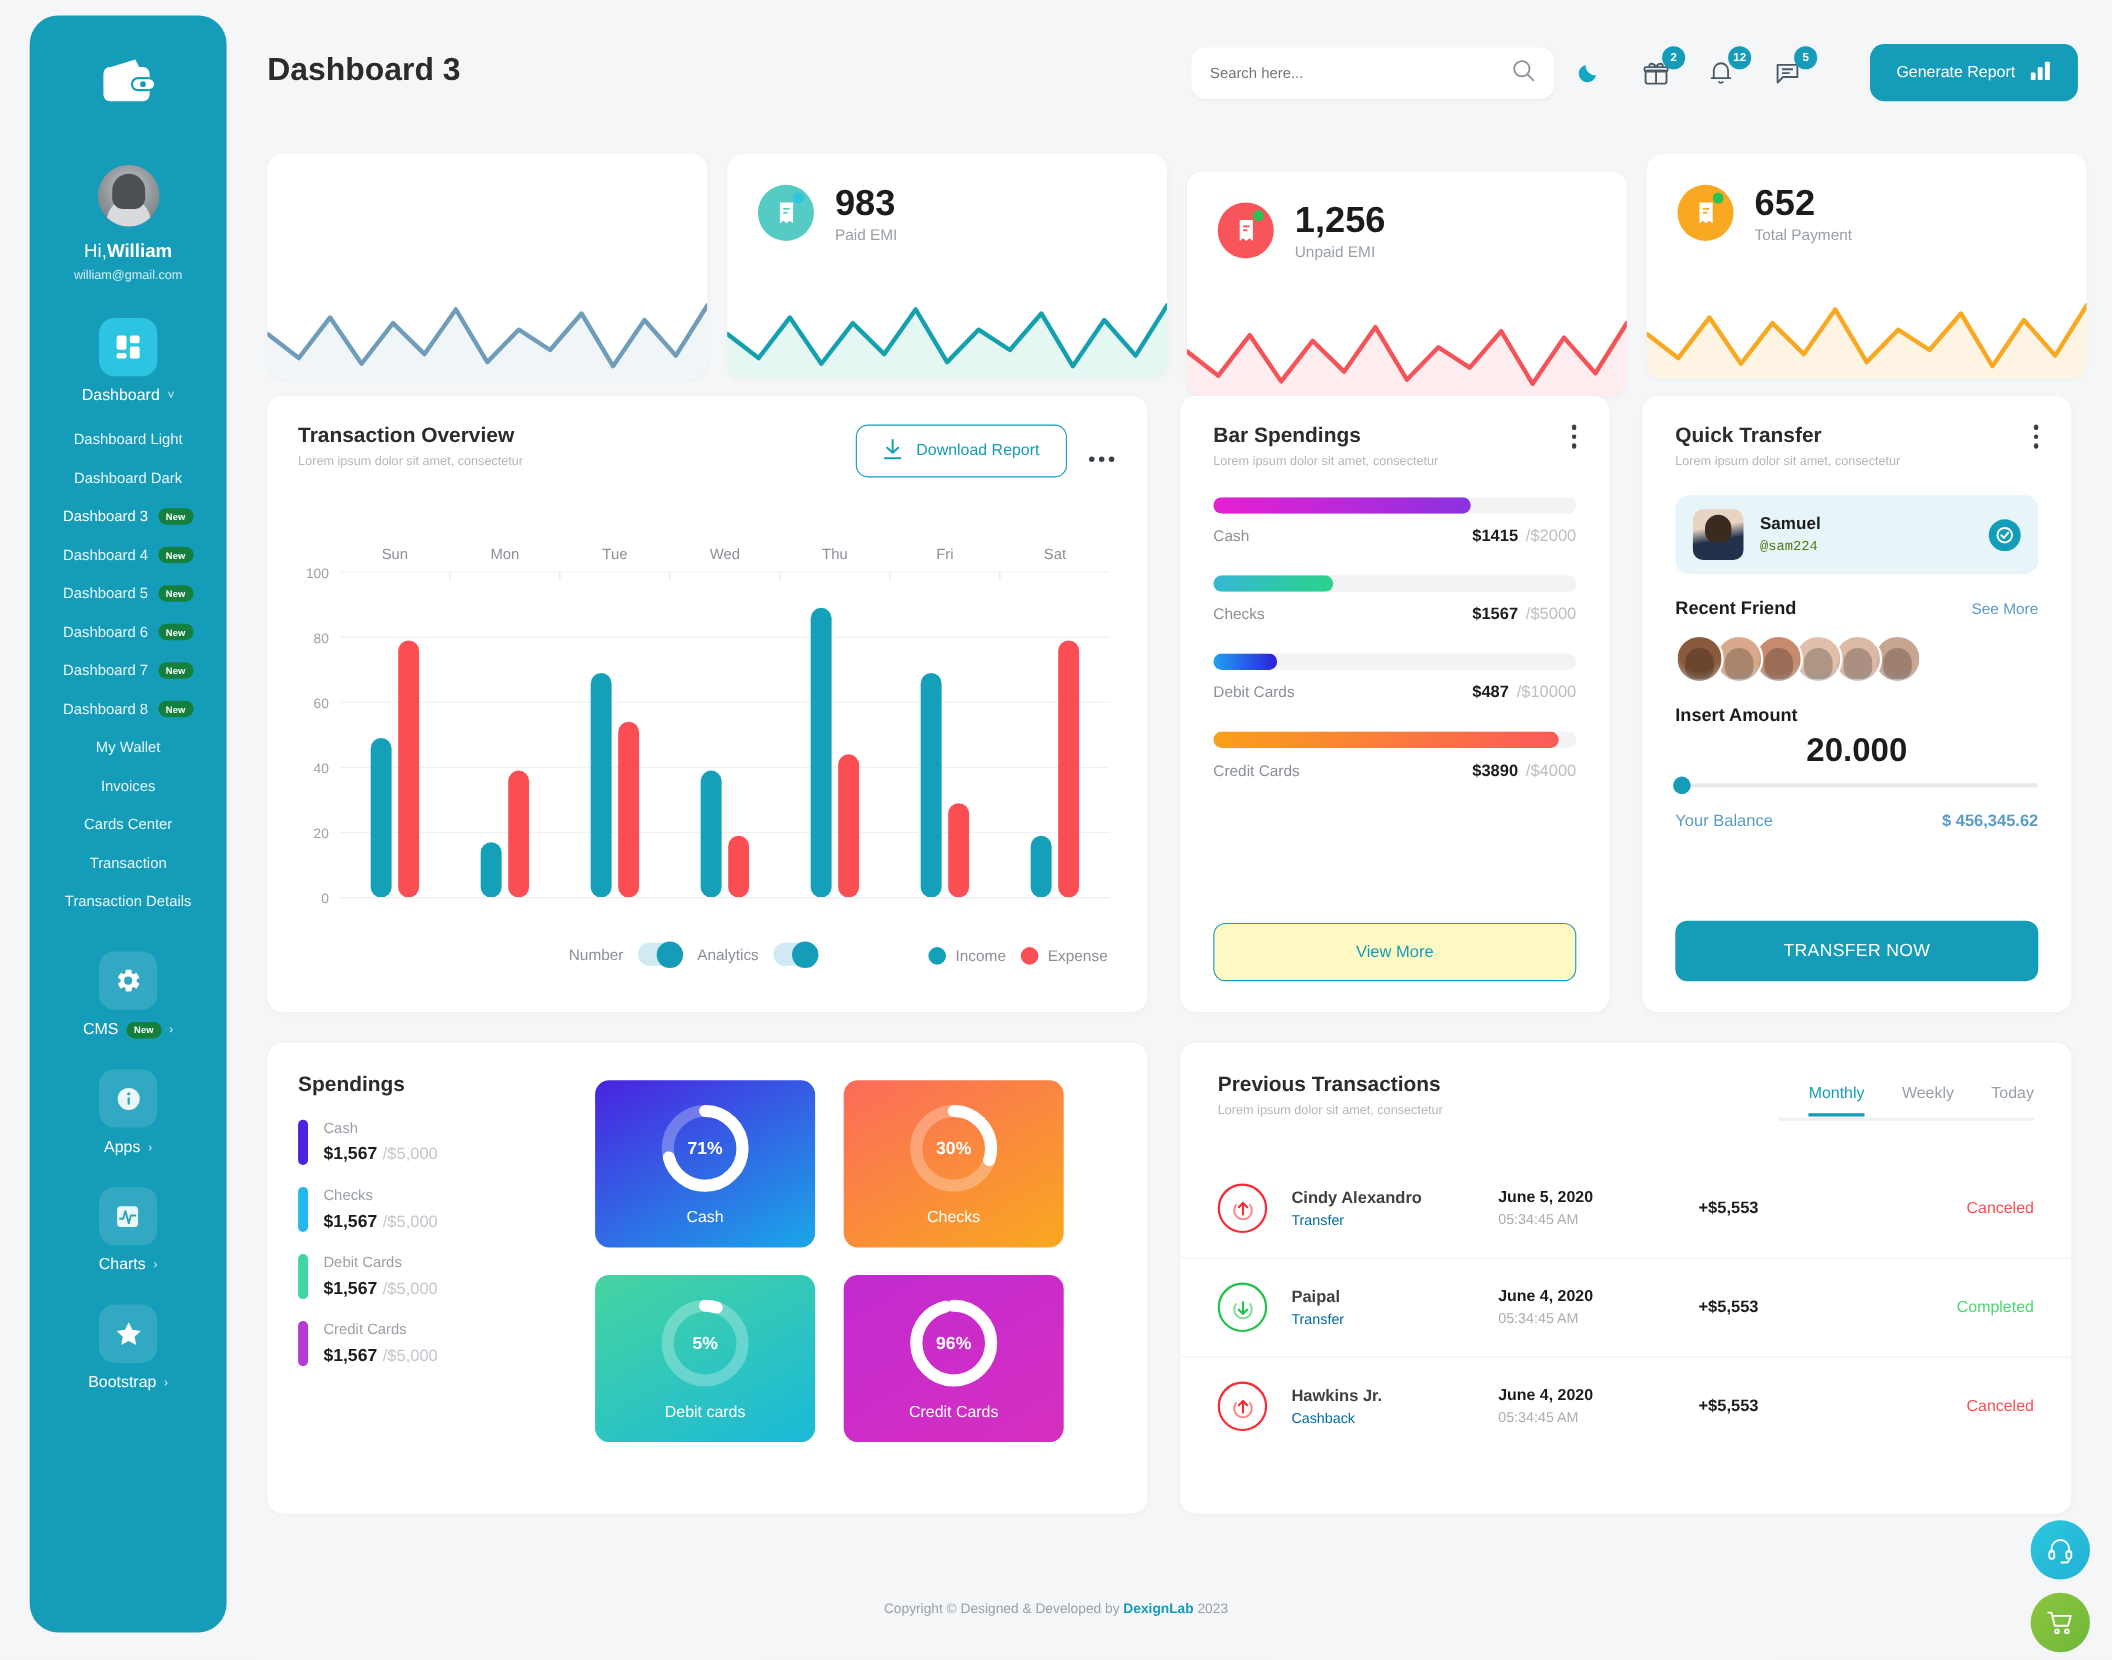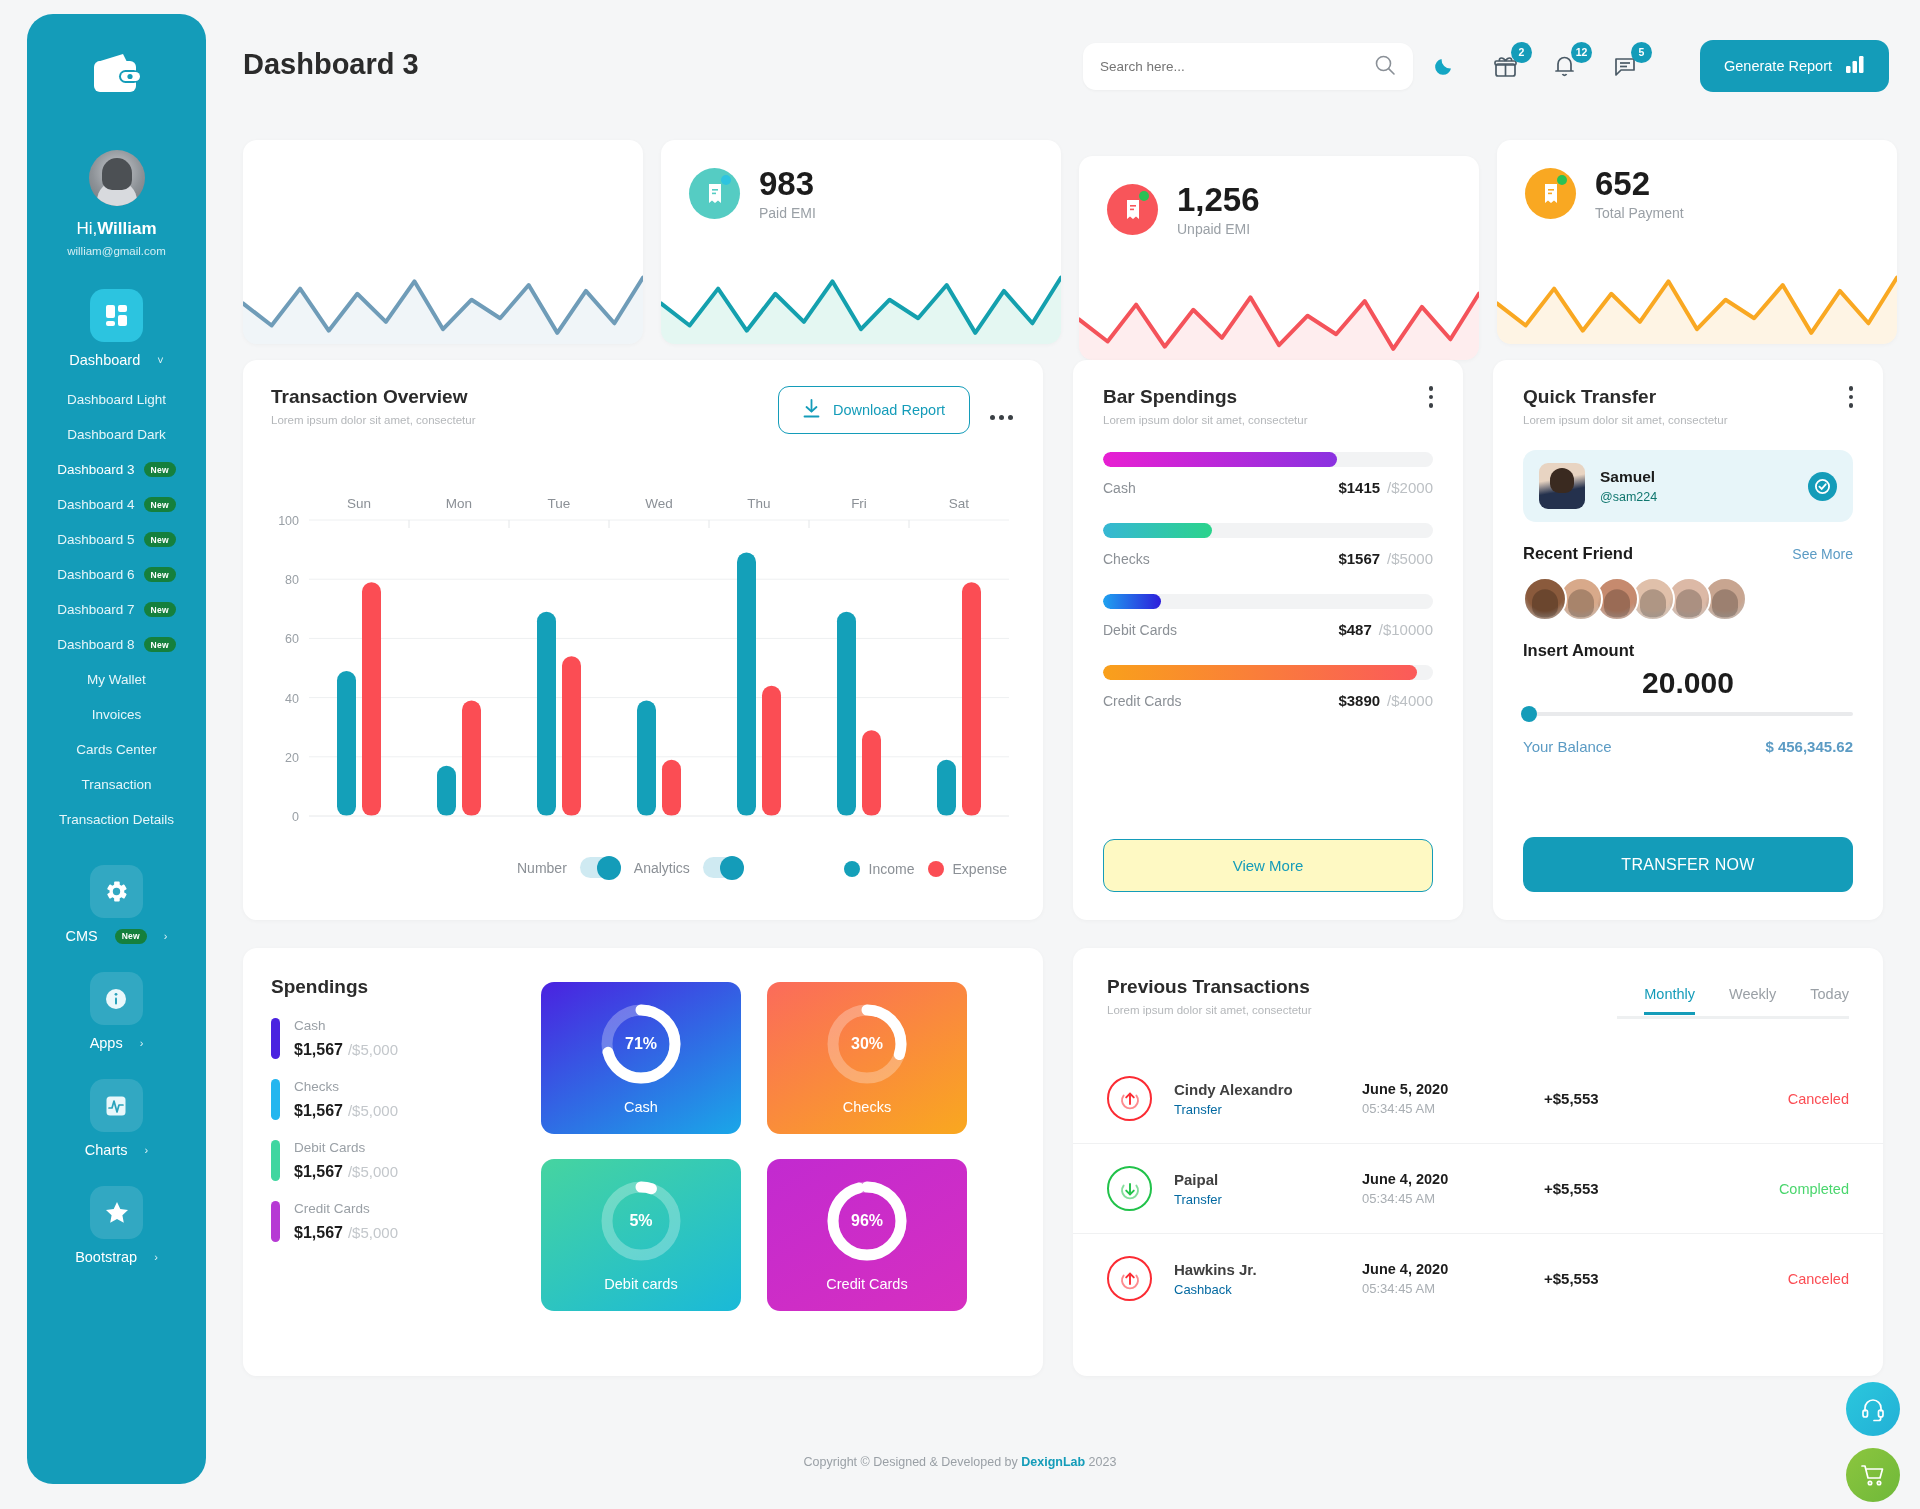--- a/index.html
+++ b/index.html
@@ -43,21 +43,21 @@
 
   .nav-tile {
     width: 53px; height: 53px; border-radius: 14px;
     display: flex; align-items: center; justify-content: center;
   }
   .nav-tile.active { background: #2cc4e0; }
   .nav-tile.dim { background: rgba(255,255,255,0.13); }
   .nav-group { display: flex; flex-direction: column; align-items: center; }
   .nav-group-label {
     color: #fff; font-size: 14.5px; margin-top: 10px;
-    display: flex; align-items: center; gap: 17px; white-space: nowrap;
+    display: flex; align-items: center; gap: 7px; white-space: nowrap;
   }
   .nav-sub {
     width: 100%; display: flex; flex-direction: column;
     align-items: center; margin-top: 14px;
   }
   .nav-sub-item {
     color: #e6f6fa; font-size: 13.5px; padding: 10px 0;
     display: flex; align-items: center; justify-content: center;
     gap: 9px; width: 100%; white-space: nowrap;
   }
@@ -154,21 +154,21 @@
   }
 
   
   .qt-person {
     margin: 24px 30px 0; background: #e7f5f9; border-radius: 13px;
     height: 72px; display: flex; align-items: center; padding: 0 16px; gap: 15px;
   }
   .qt-pic { width: 46px; height: 46px; border-radius: 9px; background: linear-gradient(170deg,#e8d4c2 35%,#24314d 60%); position: relative; overflow:hidden;}
   .qt-pic::after { content:""; position:absolute; left:50%; top:10%; transform:translateX(-50%); width:24px;height:25px;border-radius:12px 12px 9px 9px;background:#3a2a20;}
   .qt-name { font-size: 15.5px; font-weight: 600; color: #1c1c1c; }
-  .qt-handle { font-size: 12.5px; color: #0f766e; margin-top: 4px; }
+  .qt-handle { font-size: 12.5px; color: #4d7c0f; margin-top: 4px; font-family: Liberation Mono, monospace; }
   .qt-check { margin-left: auto; width: 29px; height: 29px; border-radius: 50%; background: #149cb9; display:flex;align-items:center;justify-content:center;}
   .qt-friends-hd { display: flex; justify-content: space-between; align-items: baseline; margin: 22px 30px 0; }
   .qt-fr-title { font-size: 16.5px; font-weight: 600; color: #1c1c1c; }
   .see-more { font-size: 14px; color: #5b9bc4; cursor: pointer; }
   .qt-avatars { display: flex; margin: 14px 30px 0; }
   .fr-av { width: 44px; height: 44px; border-radius: 50%; border: 2px solid #fff; margin-right: -8px; position: relative; overflow: hidden; }
   .fr-av::after { content:""; position:absolute; left:50%; top:50%; transform:translate(-50%,-35%); width:26px;height:28px;border-radius:13px 13px 10px 10px; background: rgba(0,0,0,.22);}
   .ins-amt-lbl { font-size: 16.5px; font-weight: 600; color: #1c1c1c; margin: 20px 30px 0; }
   .amount { text-align: center; font-size: 30px; font-weight: 600; color: #1c1c1c; margin-top: 6px; }
   .slider { margin: 12px 30px 0; height: 4px; background: #e9eaec; border-radius: 2px; position: relative; cursor: pointer; }

